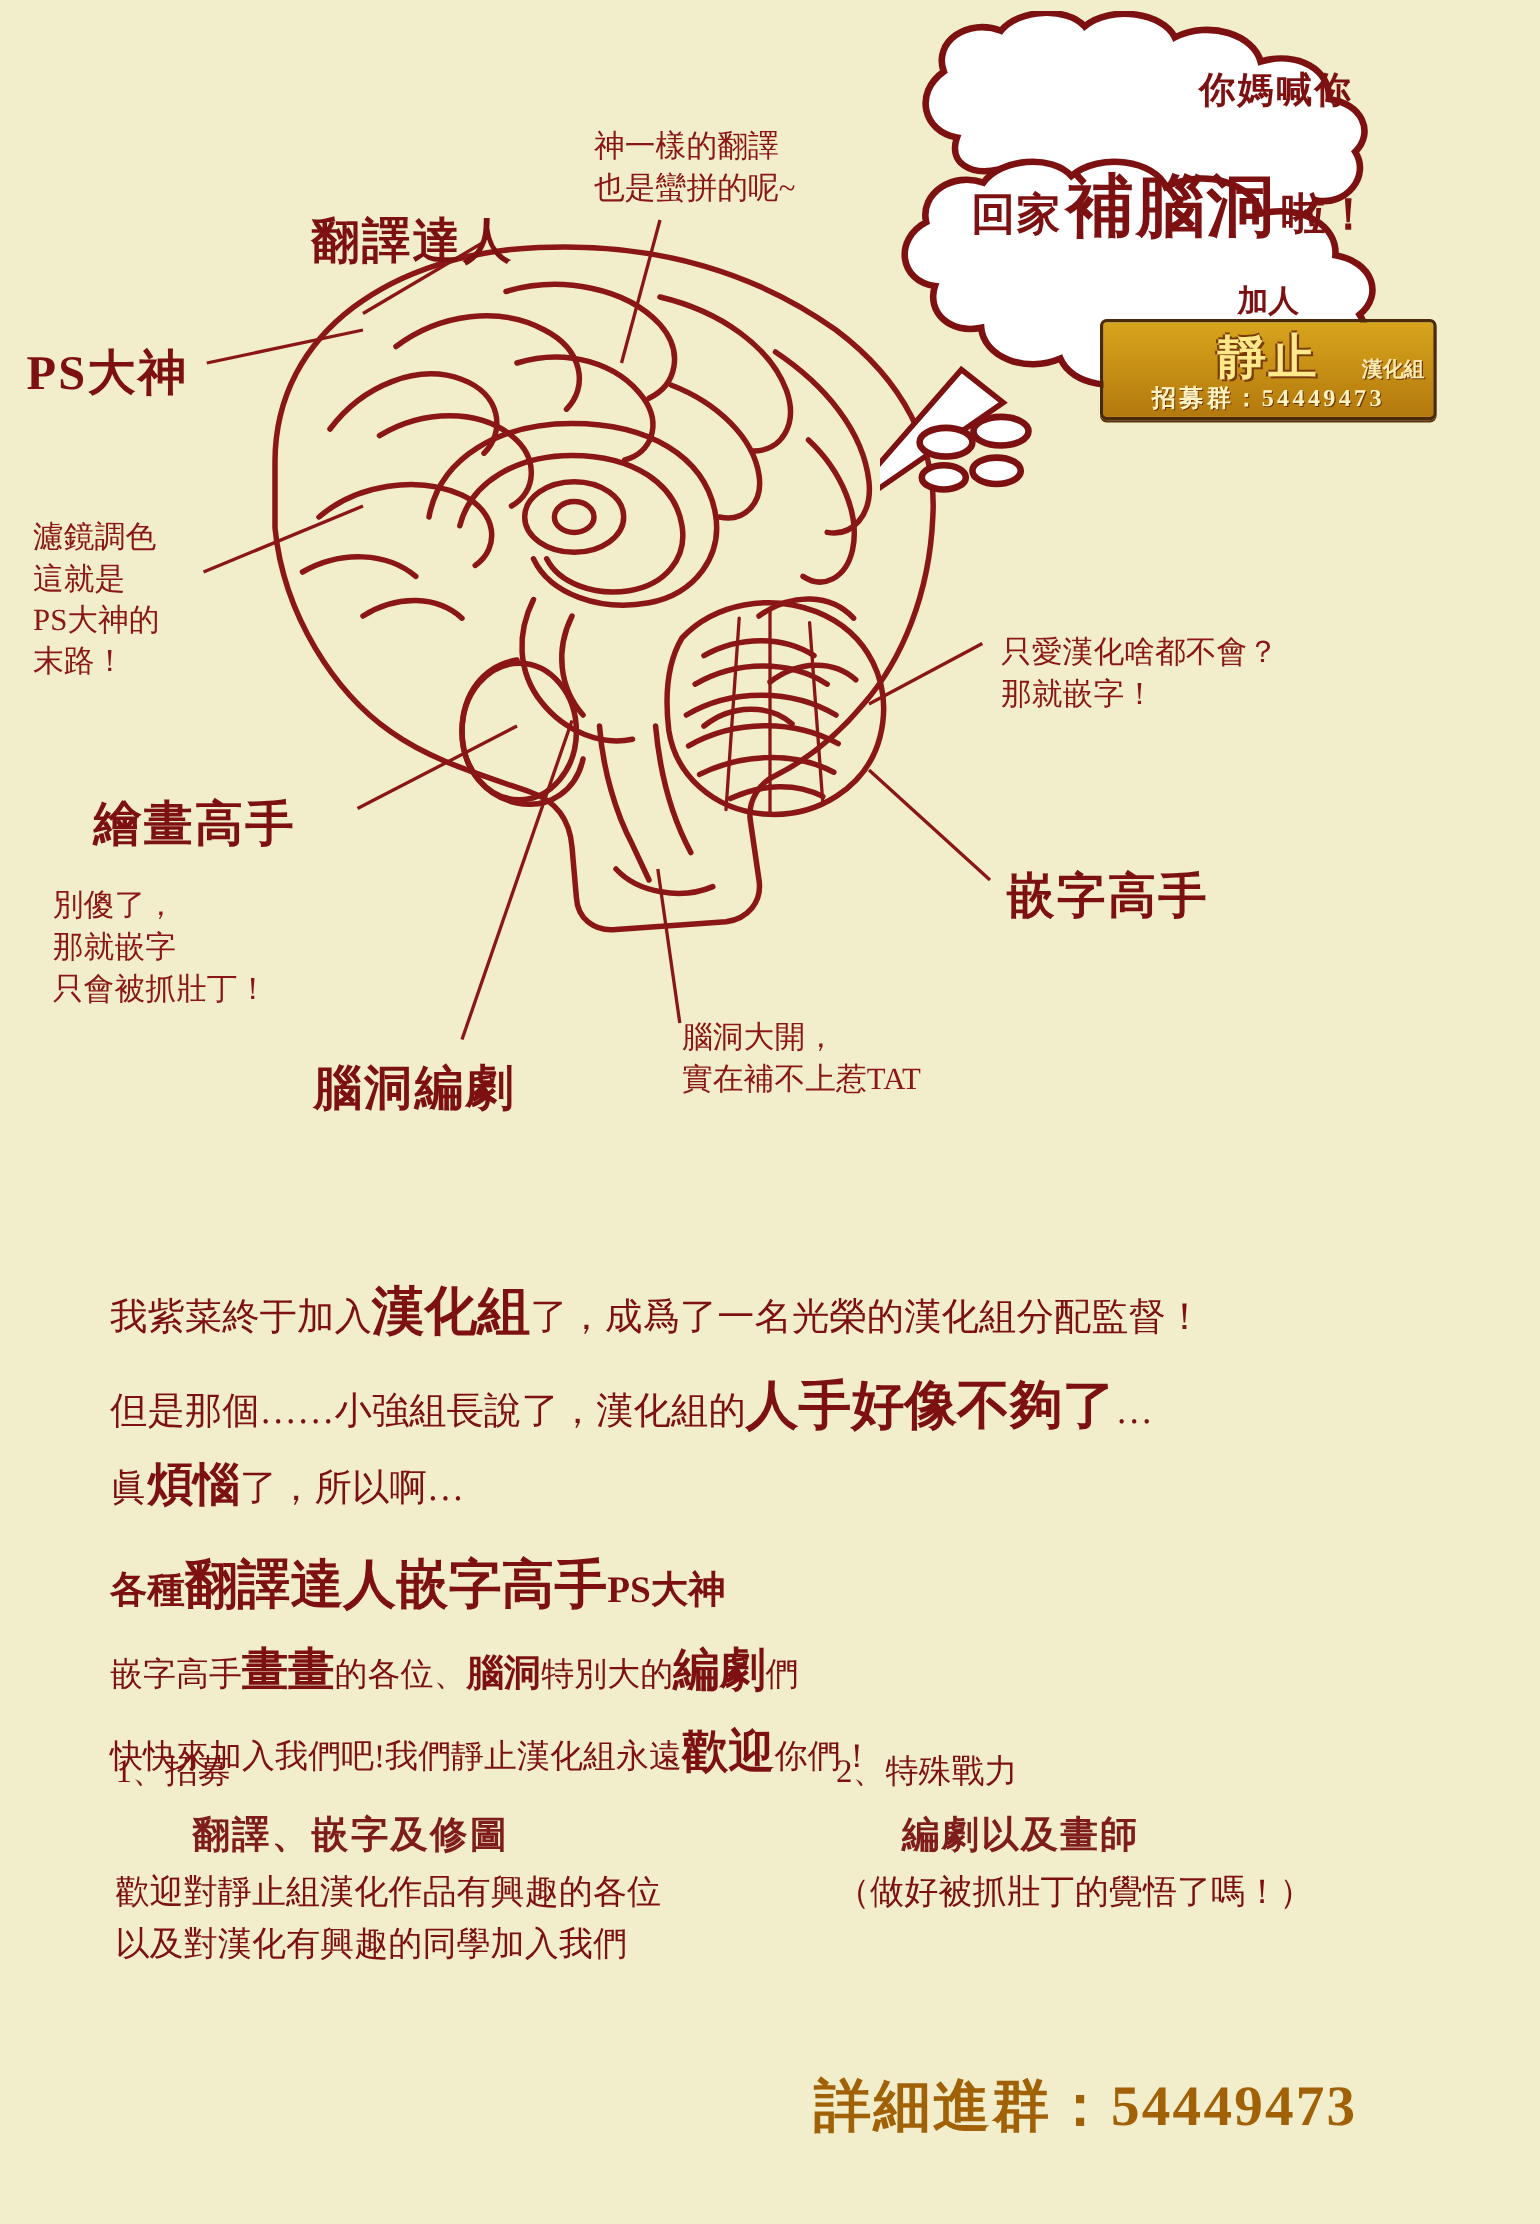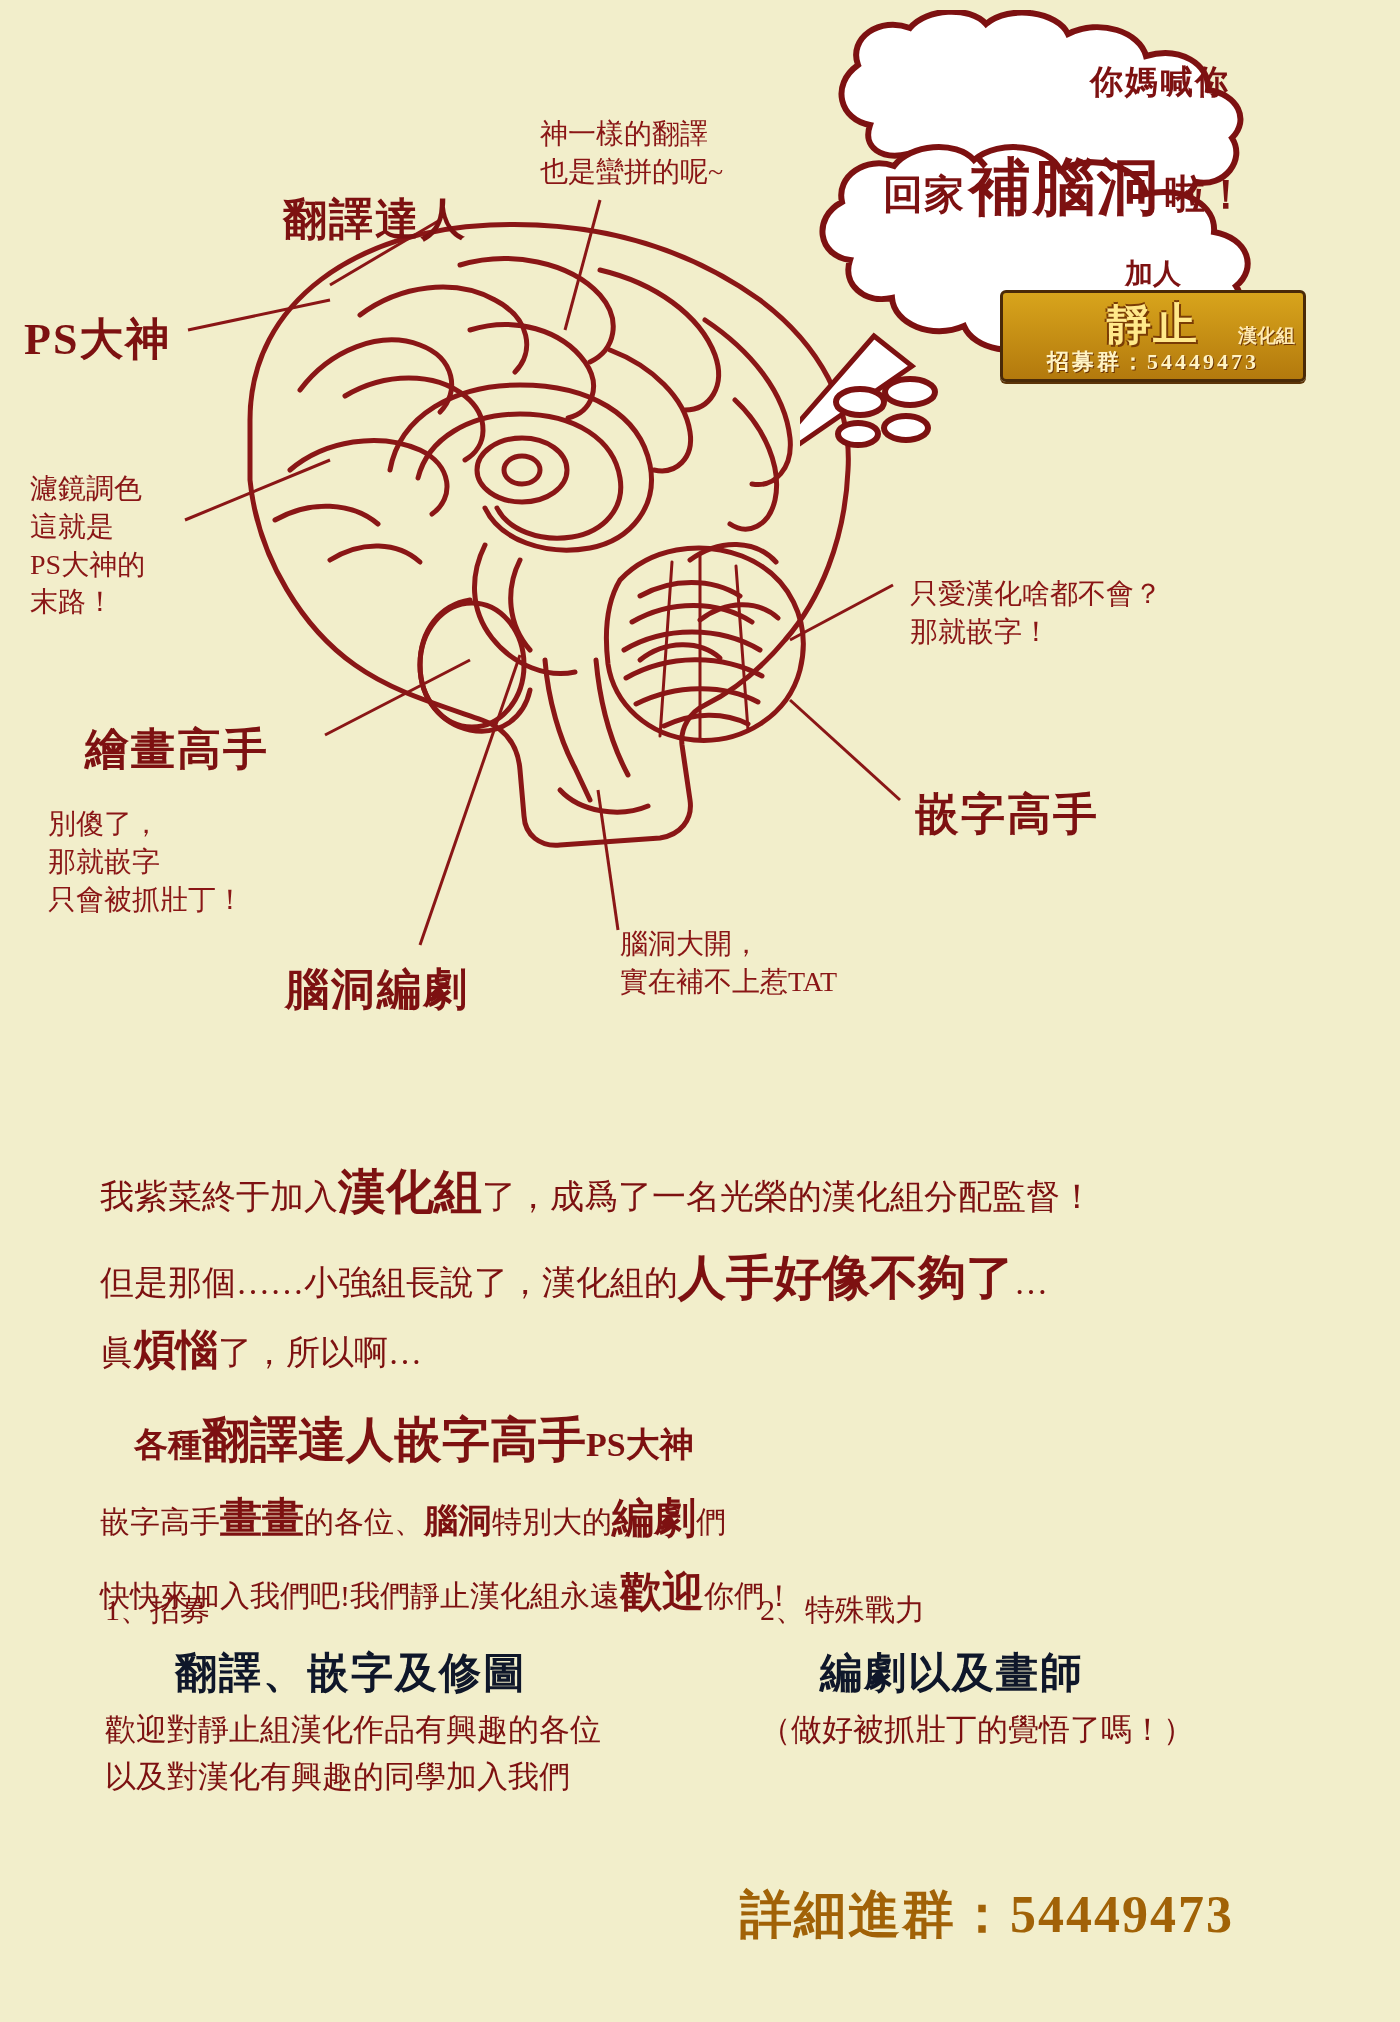--- a/index.html
+++ b/index.html
@@ -65,21 +65,21 @@
 
   
   .copy{position:absolute;color:#7d1111;}
   .c-line{white-space:nowrap;}
   .s28{font-size:30px;}
   .s34{font-size:34px;}
   .s40{font-size:42px;font-weight:bold;}
   .s46{font-size:48px;font-weight:bold;}
 
   .col-title{font-size:30px;color:#7d1111;}
-  .col-head{font-size:42px;font-weight:bold;color:#0f172a;letter-spacing:2px;}
+  .col-head{font-size:34px;font-weight:bold;color:#7f1d1d;letter-spacing:2px;}
   .col-body{font-size:31px;line-height:1.5;color:#7d1111;}
 
   .footer{
     position:absolute;font-size:52px;font-weight:bold;color:#a16207;letter-spacing:2px;
   }
 </style>
 </head>
 <body>
 
 <div class="page">
@@ -232,21 +232,21 @@
     </div>
 
     <div class="c-line" style="margin-bottom:12px;">
       <span class="s34">但是那個……小強組長說了，漢化組的</span><span class="s46">人手好像不夠了</span><span class="s34">…</span>
     </div>
 
     <div class="c-line" style="margin-bottom:30px;">
       <span class="s34">眞</span><span class="s40">煩惱</span><span class="s34">了，所以啊…</span>
     </div>
 
-    <div class="c-line" style="margin-bottom:18px;margin-left:34px;">
+    <div class="c-line" style="margin-bottom:18px;">
       <span class="s34 bold">各種</span><span class="s46">翻譯達人嵌字高手</span><span class="s34 bold">PS大神</span>
     </div>
 
     <div class="c-line" style="margin-bottom:18px;">
       <span class="s28">嵌字高手</span><span class="s40">畫畫</span><span class="s28">的各位、</span><span class="s34 bold">腦洞</span><span class="s28">特別大的</span><span class="s40">編劇</span><span class="s28">們</span>
     </div>
 
     <div class="c-line">
       <span class="s28">快快來加入我們吧!我們靜止漢化組永遠</span><span class="s40">歡迎</span><span class="s28">你們！</span>
     </div>

